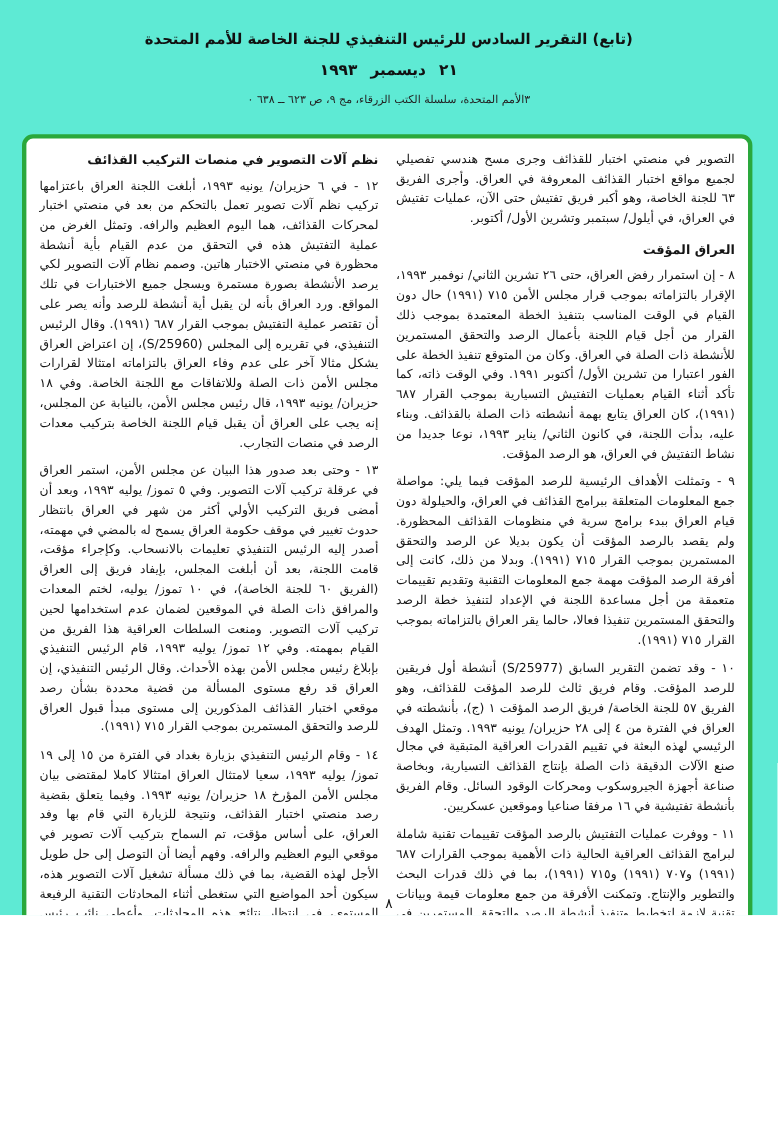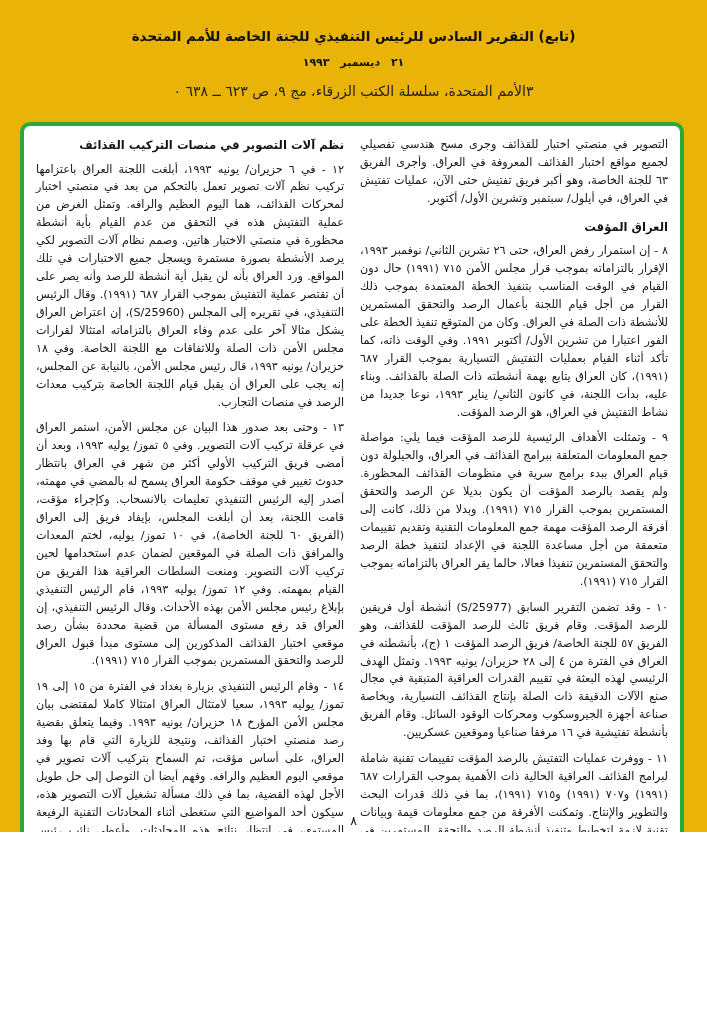--- a/index.html
+++ b/index.html
@@ -6,45 +6,45 @@
     margin: 0;
     padding: 0;
     background: #ffffff;
     font-family: "DejaVu Sans", "Liberation Sans", sans-serif;
   }
   .page {
     position: relative;
     width: 707px;
     height: 832px;
     margin: 0 auto;
-    background: #eab308;
+    background: #5eead4;
     color: #141414;
     direction: rtl;
     overflow: hidden;
   }
   .page-header {
     text-align: center;
     padding-top: 26px;
   }
   .report-title {
     font-size: 13.5px;
     font-weight: bold;
     margin: 0 30px;
     line-height: 1.5;
     color: #111;
   }
   .report-date {
-    font-size: 11px;
+    font-size: 14px;
     font-weight: bold;
     margin-top: 10px;
     word-spacing: 7px;
     color: #111;
   }
   .source-footnote {
-    font-size: 14px;
+    font-size: 10px;
     margin-top: 14px;
     color: #222;
   }
   .content-frame {
     position: absolute;
     left: 20px;
     top: 122px;
     width: 664px;
     height: 876px;
     border: 4px solid #2aa83c;

